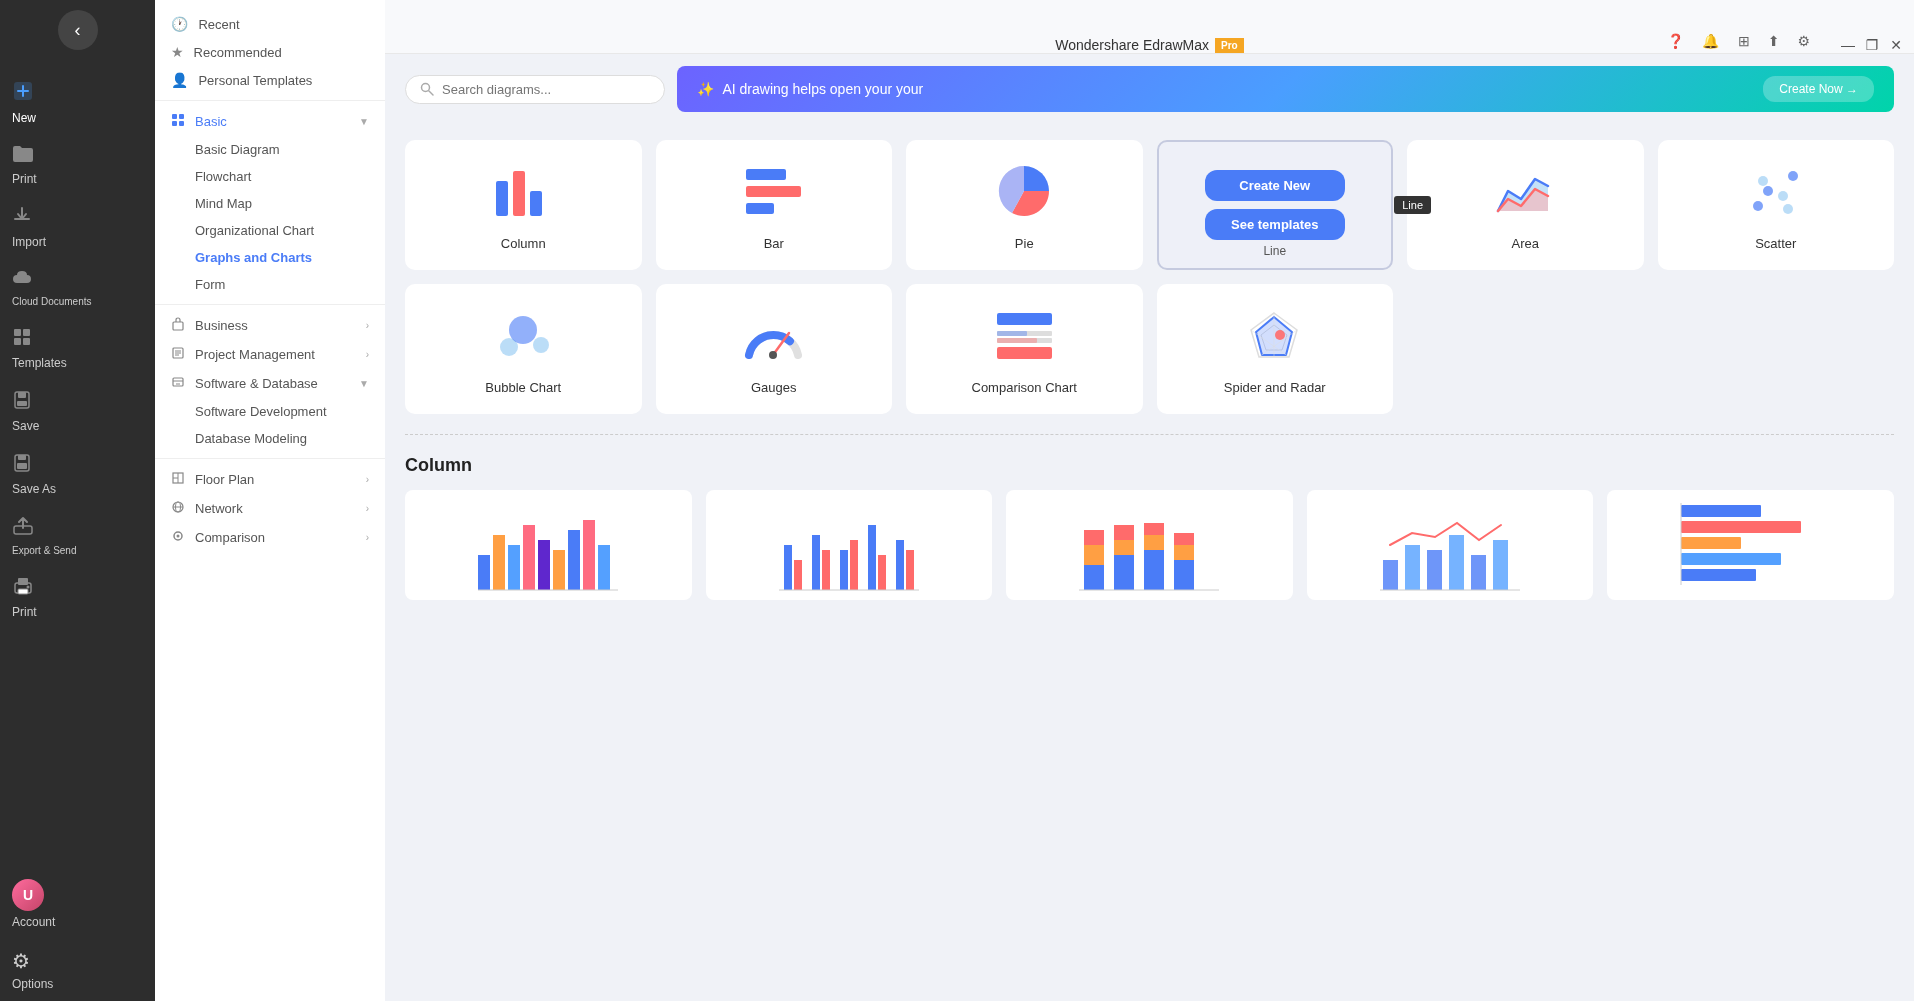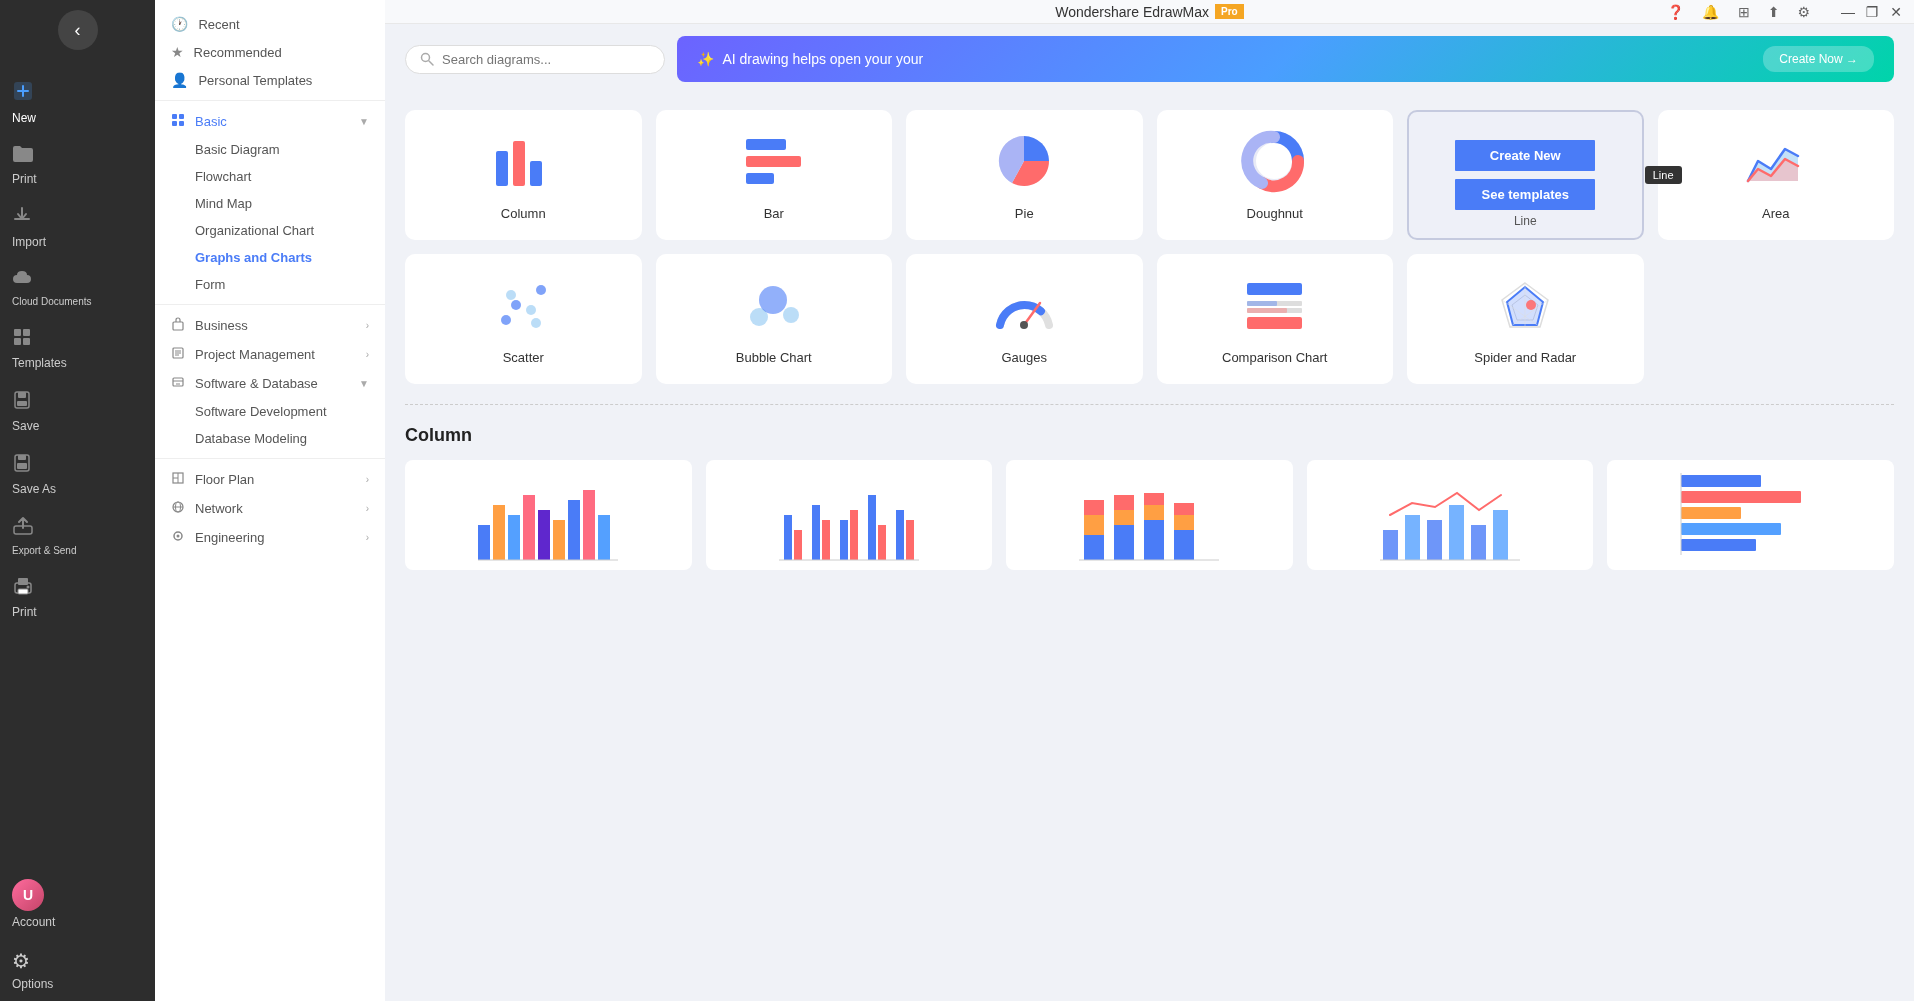--- a/index.html
+++ b/index.html
@@ -82,24 +82,24 @@
     .main-content {
       flex: 1;
       height: 100%;
       display: flex;
       flex-direction: column;
       overflow: hidden;
     }
 
     
     .title-bar {
-      height: 24px;
+      height: 54px;
       background: #f8f9fb;
       display: flex;
-      align-items: center;
+      align-items: flex-end;
       justify-content: center;
       border-bottom: 1px solid #e8e8e8;
       position: relative;
     }
     .title-text {
       font-size: 14px;
       color: #333;
       display: flex;
       align-items: center;
       gap: 6px;
@@ -249,21 +249,21 @@
       display: flex;
       flex-direction: column;
       align-items: center;
       justify-content: center;
       gap: 8px;
       z-index: 2;
     }
     .overlay-btn {
       width: 140px;
       padding: 8px 0;
-      border-radius: 1px;
+      border-radius: 12px;
       border: none;
       font-size: 13px;
       font-weight: 600;
       cursor: pointer;
     }
     .overlay-btn.create { background: #4a7cf7; color: #fff; }
     .overlay-btn.templates { background: #4a7cf7; color: #fff; }
     .card-label-below {
       font-size: 12px;
       color: #555;
@@ -541,21 +541,21 @@
     <span>Network</span>
     <span class="chevron">›</span>
   </div>
   <div class="nav-section">
     <span class="nav-icon">
       <svg width="14" height="14" viewBox="0 0 14 14">
           <circle cx="7" cy="7" r="4" fill="none" stroke="#888" stroke-width="1.5"></circle>
           <circle cx="7" cy="7" r="1.5" fill="#888"></circle>
         </svg>
     </span>
-    <span>Engineering</span>
+    <span>Comparison</span>
     <span class="chevron">›</span>
   </div>
 </div>
 
 <div class="main-content">
 
   <div class="title-bar">
     <div class="title-text">
       <span>Wondershare EdrawMax</span>
       <span class="pro-badge">Pro</span>
@@ -621,31 +621,20 @@
           <svg width="65" height="60" viewBox="0 0 65 60">
             <circle cx="32" cy="30" r="25" fill="#e8eaf6"></circle>
             <path d="M32 30 L32 5 A25 25 0 0 1 57 30 Z" fill="#4a7cf7"></path>
             <path d="M32 30 L57 30 A25 25 0 0 1 20 52 Z" fill="#ff6b6b"></path>
             <path d="M32 30 L20 52 A25 25 0 0 1 32 5 Z" fill="#aab4f5"></path>
           </svg>
         </div>
         <span class="card-title">Pie</span>
       </div>
 
-      <div class="diagram-card">
-        <div class="card-icon-area">
-          <svg width="65" height="60" viewBox="0 0 65 60">
-            <circle cx="32" cy="30" r="24" fill="none" stroke="#e8eaf6" stroke-width="12"></circle>
-            <path d="M32 6 A24 24 0 0 1 56 30" fill="none" stroke="#4a7cf7" stroke-width="12" stroke-linecap="round"></path>
-            <path d="M56 30 A24 24 0 0 1 20 52" fill="none" stroke="#ff6b6b" stroke-width="12" stroke-linecap="round"></path>
-            <path d="M20 52 A24 24 0 0 1 32 6" fill="none" stroke="#aab4f5" stroke-width="12" stroke-linecap="round"></path>
-          </svg>
-        </div>
-        <span class="card-title">Doughnut</span>
-      </div>
 
       <div class="diagram-card active-card" style="position:relative;">
         <div class="active-card-overlay">
           <button class="overlay-btn create">Create New</button>
           <button class="overlay-btn templates">See templates</button>
         </div>
         <span class="card-label-below" style="margin-top:auto; position:absolute; bottom:10px;">Line</span>
 
         <div style="position:absolute; right:-40px; top:50%; transform:translateY(-50%); background:#333; color:#fff; font-size:11px; padding:3px 8px; border-radius:3px; z-index:20; white-space:nowrap;">Line</div>
       </div>

